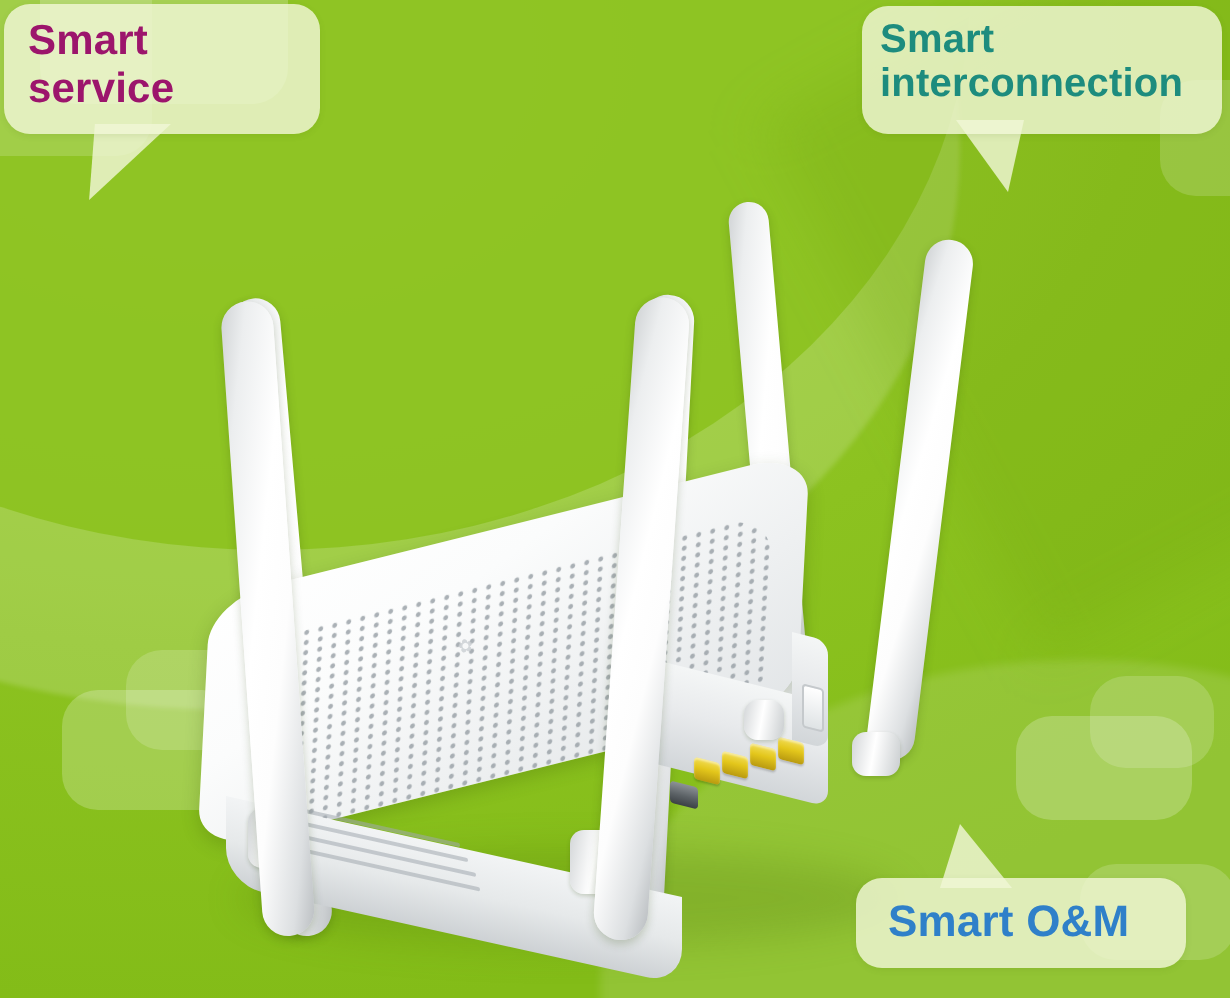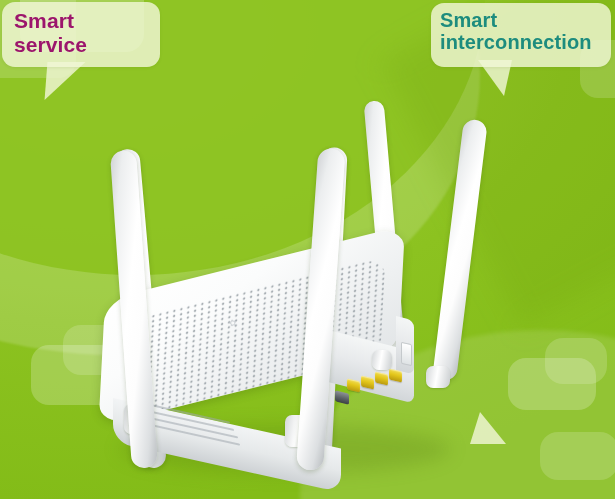--- a/index.html
+++ b/index.html
@@ -331,14 +331,17 @@
 service</span>
   </div>
 
   <div class="tail" id="tail-interconnection"></div>
   <div class="callout" id="callout-interconnection">
     <span class="ctext">Smart
 interconnection</span>
   </div>
 
   <div class="tail" id="tail-om"></div>
+  <div class="callout" id="callout-om">
+    <span class="ctext">Smart O&amp;M</span>
+  </div>
 
 </div>
 
 </body></html>

